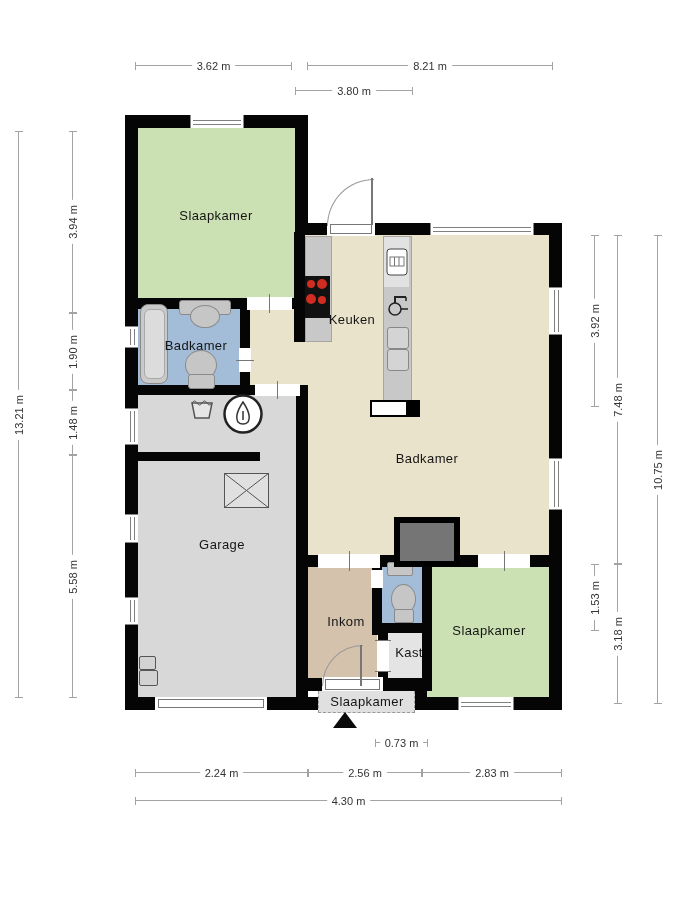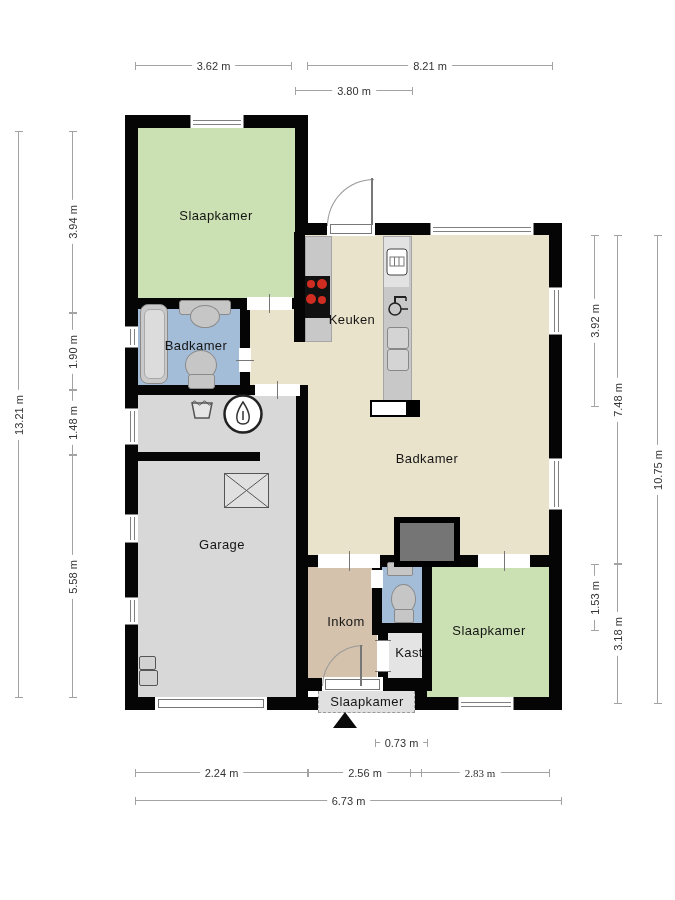--- a/index.html
+++ b/index.html
@@ -221,20 +221,20 @@
 
   <div class="dimh" style="left:375px;top:742px;width:53px;">
     <span class="lbl">0.73 m</span>
     </div>
   <div class="dimh" style="left:135px;top:772px;width:173px;">
     <span class="lbl">2.24 m</span>
     </div>
   <div class="dimh" style="left:308px;top:772px;width:114px;text-decoration:underline;">
     <span class="lbl">2.56 m</span>
     </div>
-  <div class="dimh" style="left:410px;top:772px;width:140px;font-family:Liberation Serif, serif;">
+  <div class="dimh" style="left:422px;top:772px;width:140px;">
     <span class="lbl">2.83 m</span>
     </div>
   <div class="dimh" style="left:135px;top:800px;width:427px;">
-    <span class="lbl">6.73 m</span>
+    <span class="lbl">4.30 m</span>
     </div>
 
 </div>
 
 </body></html>

